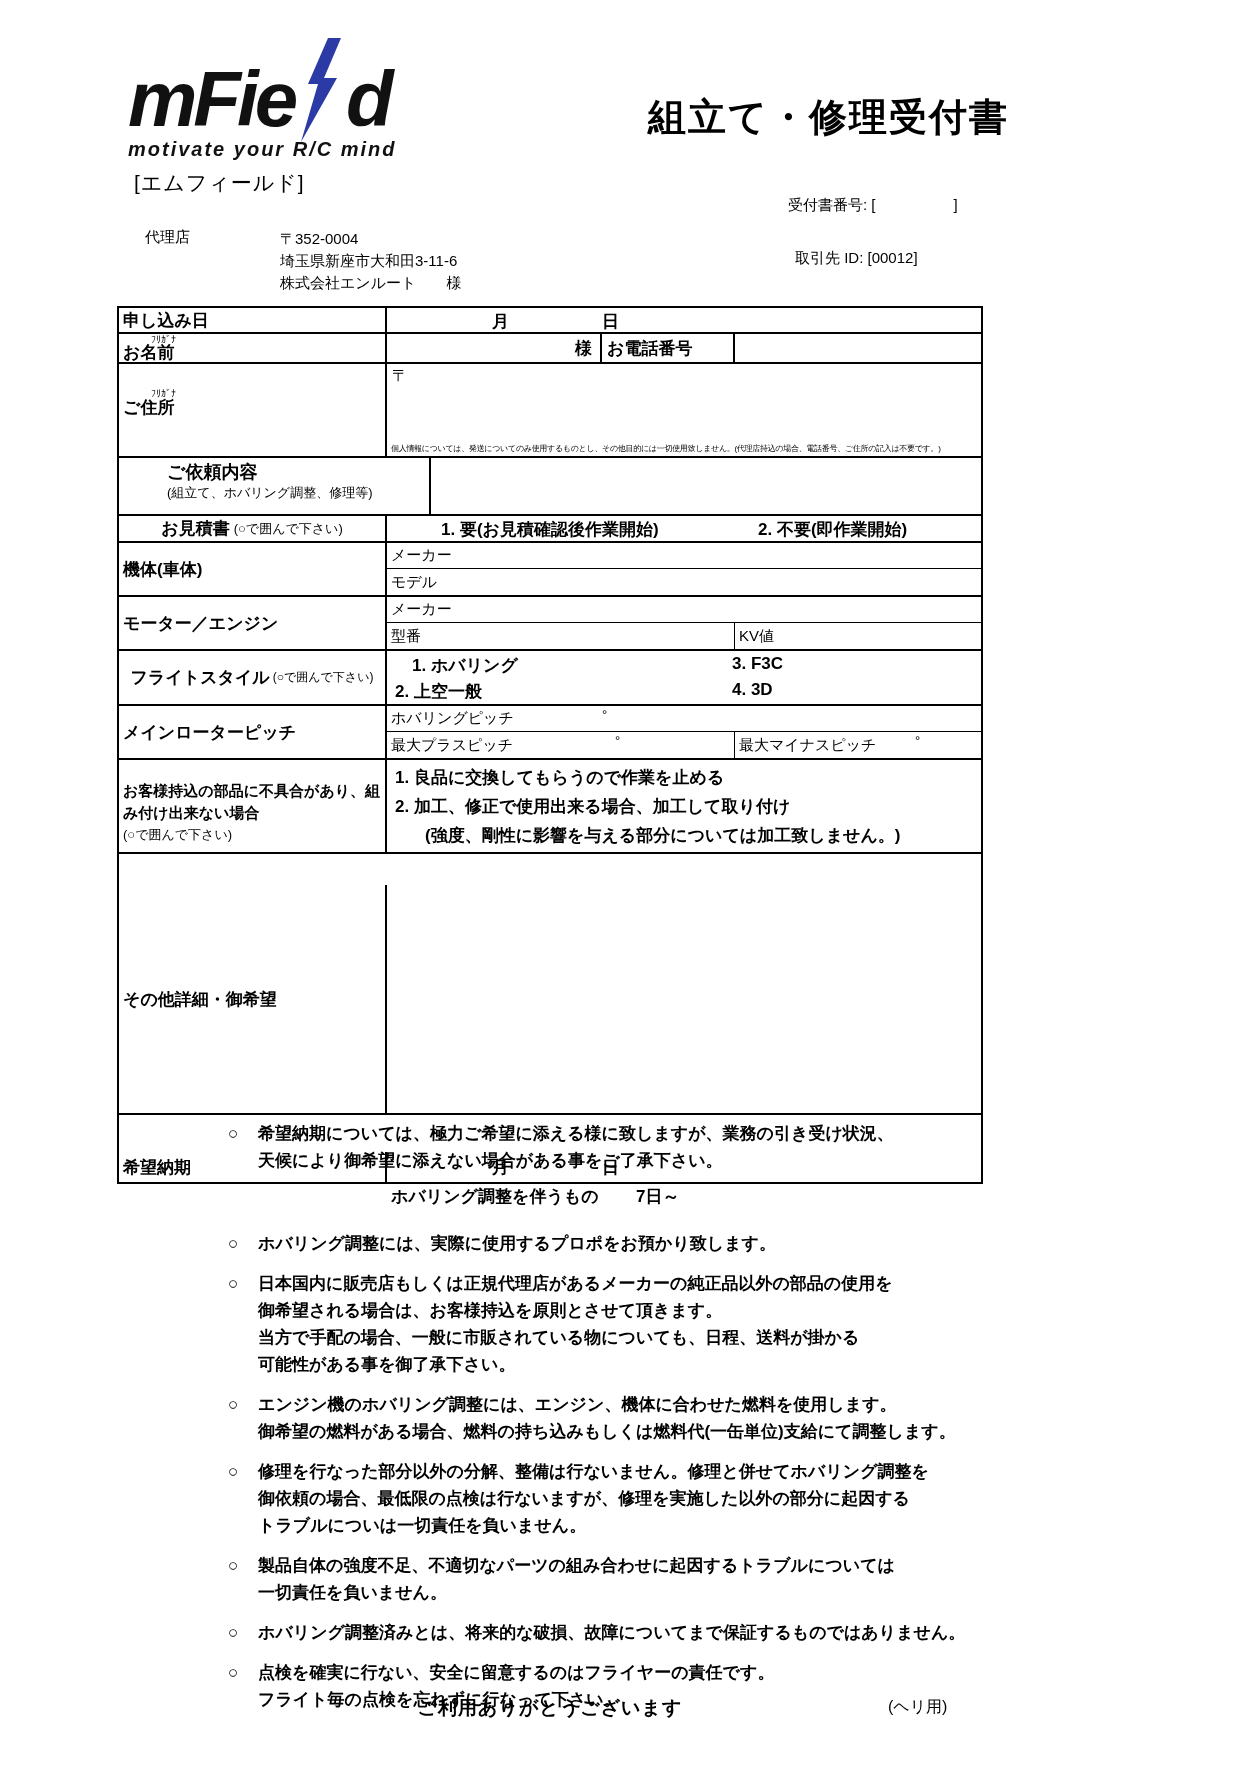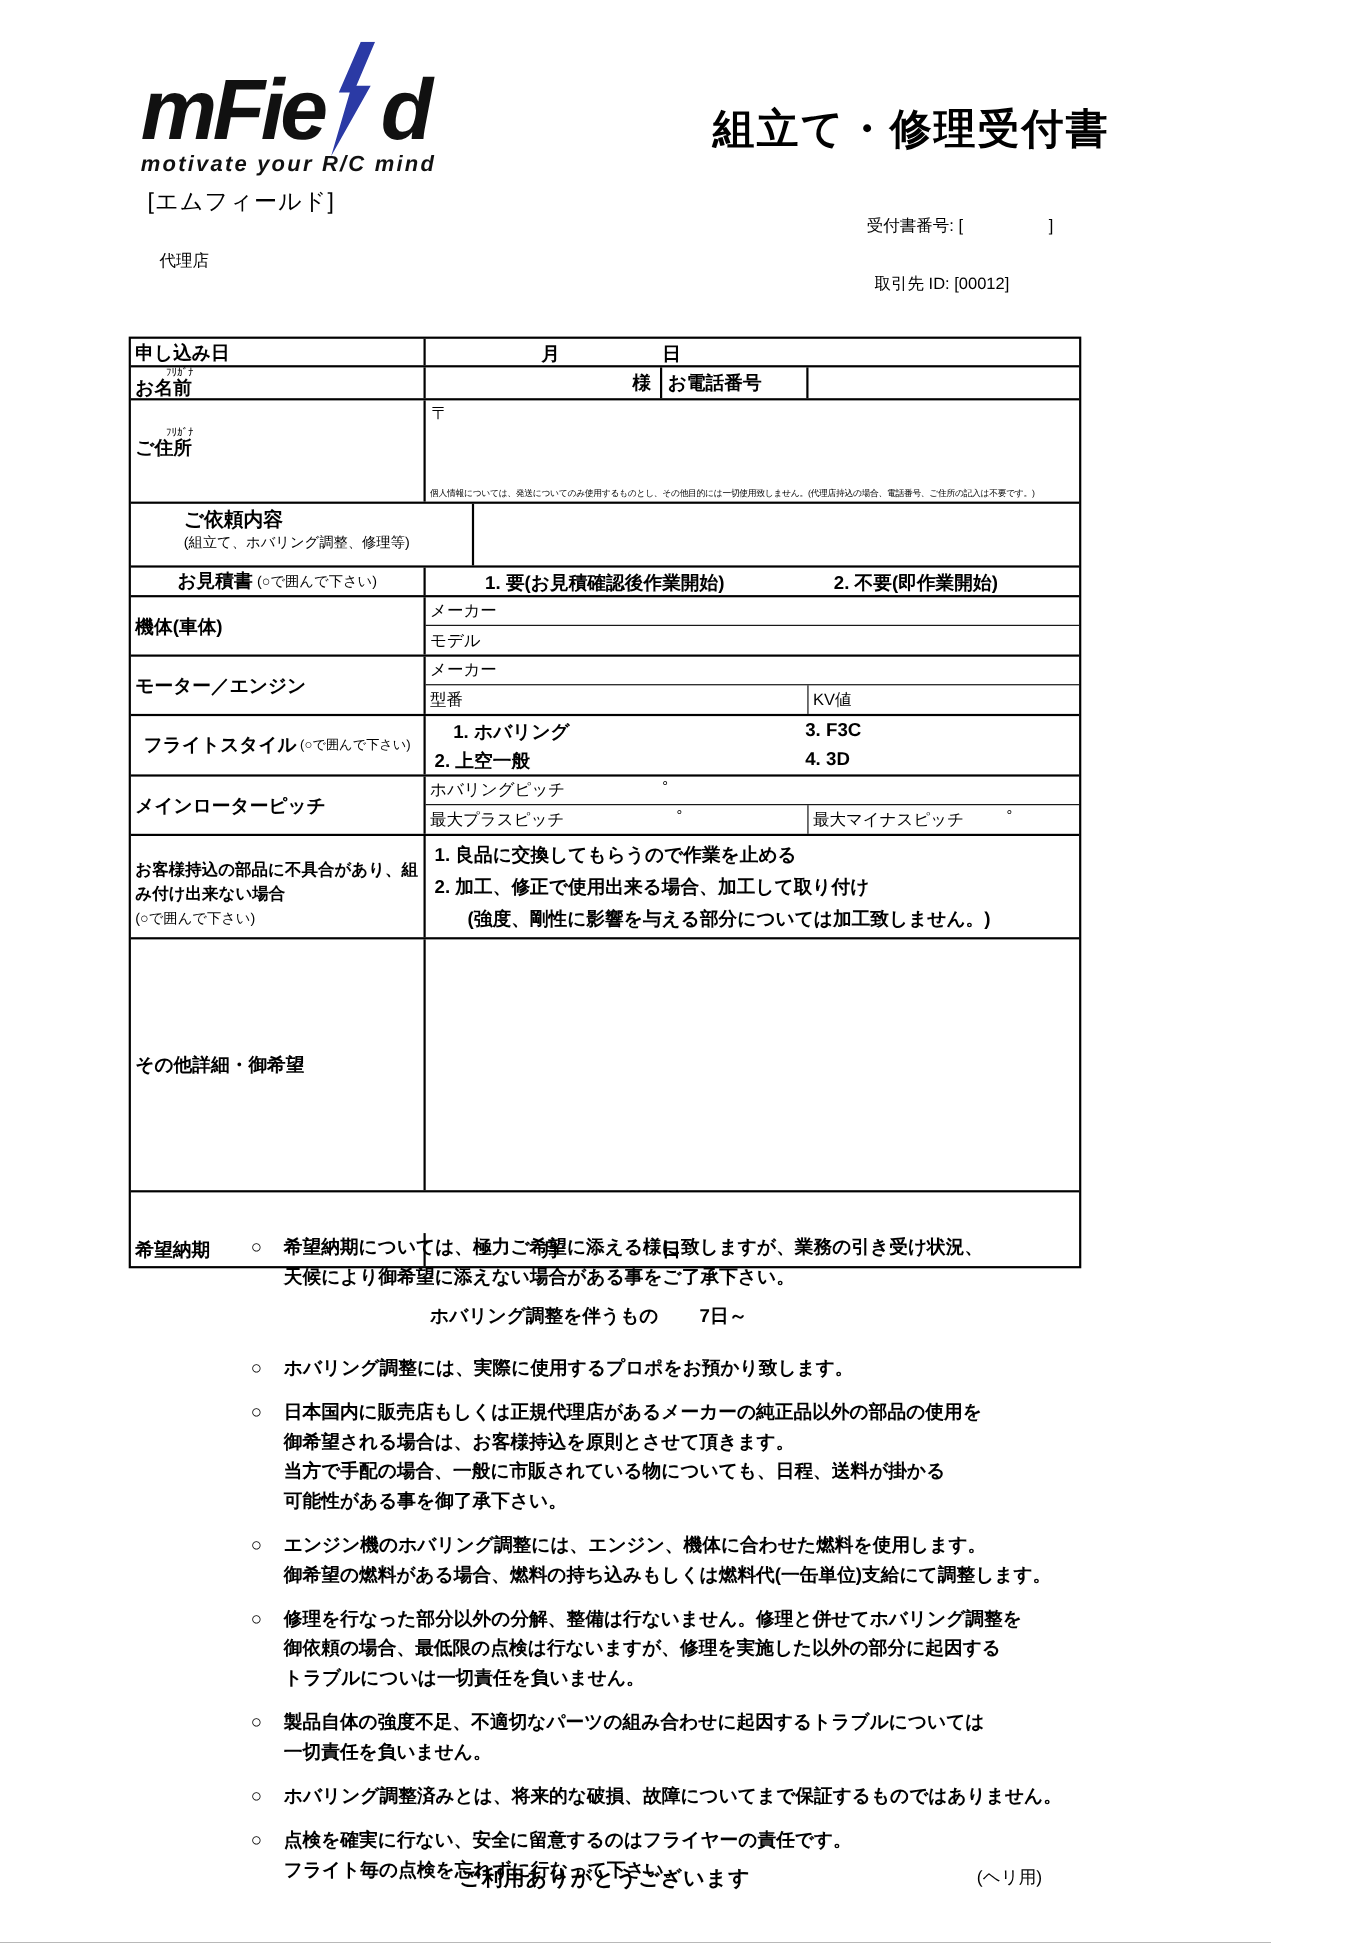--- a/index.html
+++ b/index.html
@@ -80,20 +80,25 @@
     <div class="logo-kana">[エムフィールド]</div>
   </div>
 
   <h1 class="doc-title">組立て・修理受付書</h1>
 
   <div class="receipt-no">
     <span>受付書番号: [</span><span class="gap"></span><span>]</span>
   </div>
 
   <div class="agency-label">代理店</div>
+  <div class="agency-block">
+    <div>〒352-0004</div>
+    <div>埼玉県新座市大和田3-11-6</div>
+    <div>株式会社エンルート　　様</div>
+  </div>
   <div class="client-id">取引先 ID: [00012]</div>
 
   <div class="form-table">
 
     <div class="frow" style="height:26px;">
       <div class="flabel vcenter">申し込み日</div>
       <div class="fcontent">
         <span class="abs" style="left:105px; top:2px; font-weight:600;">月</span>
         <span class="abs" style="left:215px; top:2px; font-weight:600;">日</span>
       </div>
@@ -212,21 +217,21 @@
         <div>お客様持込の部品に不具合があり、組み付け出来ない場合</div>
         <div class="sub">(○で囲んで下さい)</div>
       </div>
       <div class="fcontent" style="padding:3px 0 0 8px; line-height:29px;">
         <div class="opt">1. 良品に交換してもらうので作業を止める</div>
         <div class="opt">2. 加工、修正で使用出来る場合、加工して取り付け</div>
         <div class="opt" style="margin-left:30px;">(強度、剛性に影響を与える部分については加工致しません。)</div>
       </div>
     </div>
 
-    <div class="frow" style="height:230px;">
+    <div class="frow" style="height:230px;margin-top:31px;">
       <div class="flabel vcenter">その他詳細・御希望</div>
       <div class="fcontent"></div>
     </div>
 
     <div class="frow" style="height:30px;margin-top:37px;">
       <div class="flabel vcenter">希望納期</div>
       <div class="fcontent">
         <span class="abs" style="left:105px; top:4px; font-weight:600;">月</span>
         <span class="abs" style="left:215px; top:4px; font-weight:600;">日</span>
       </div>

